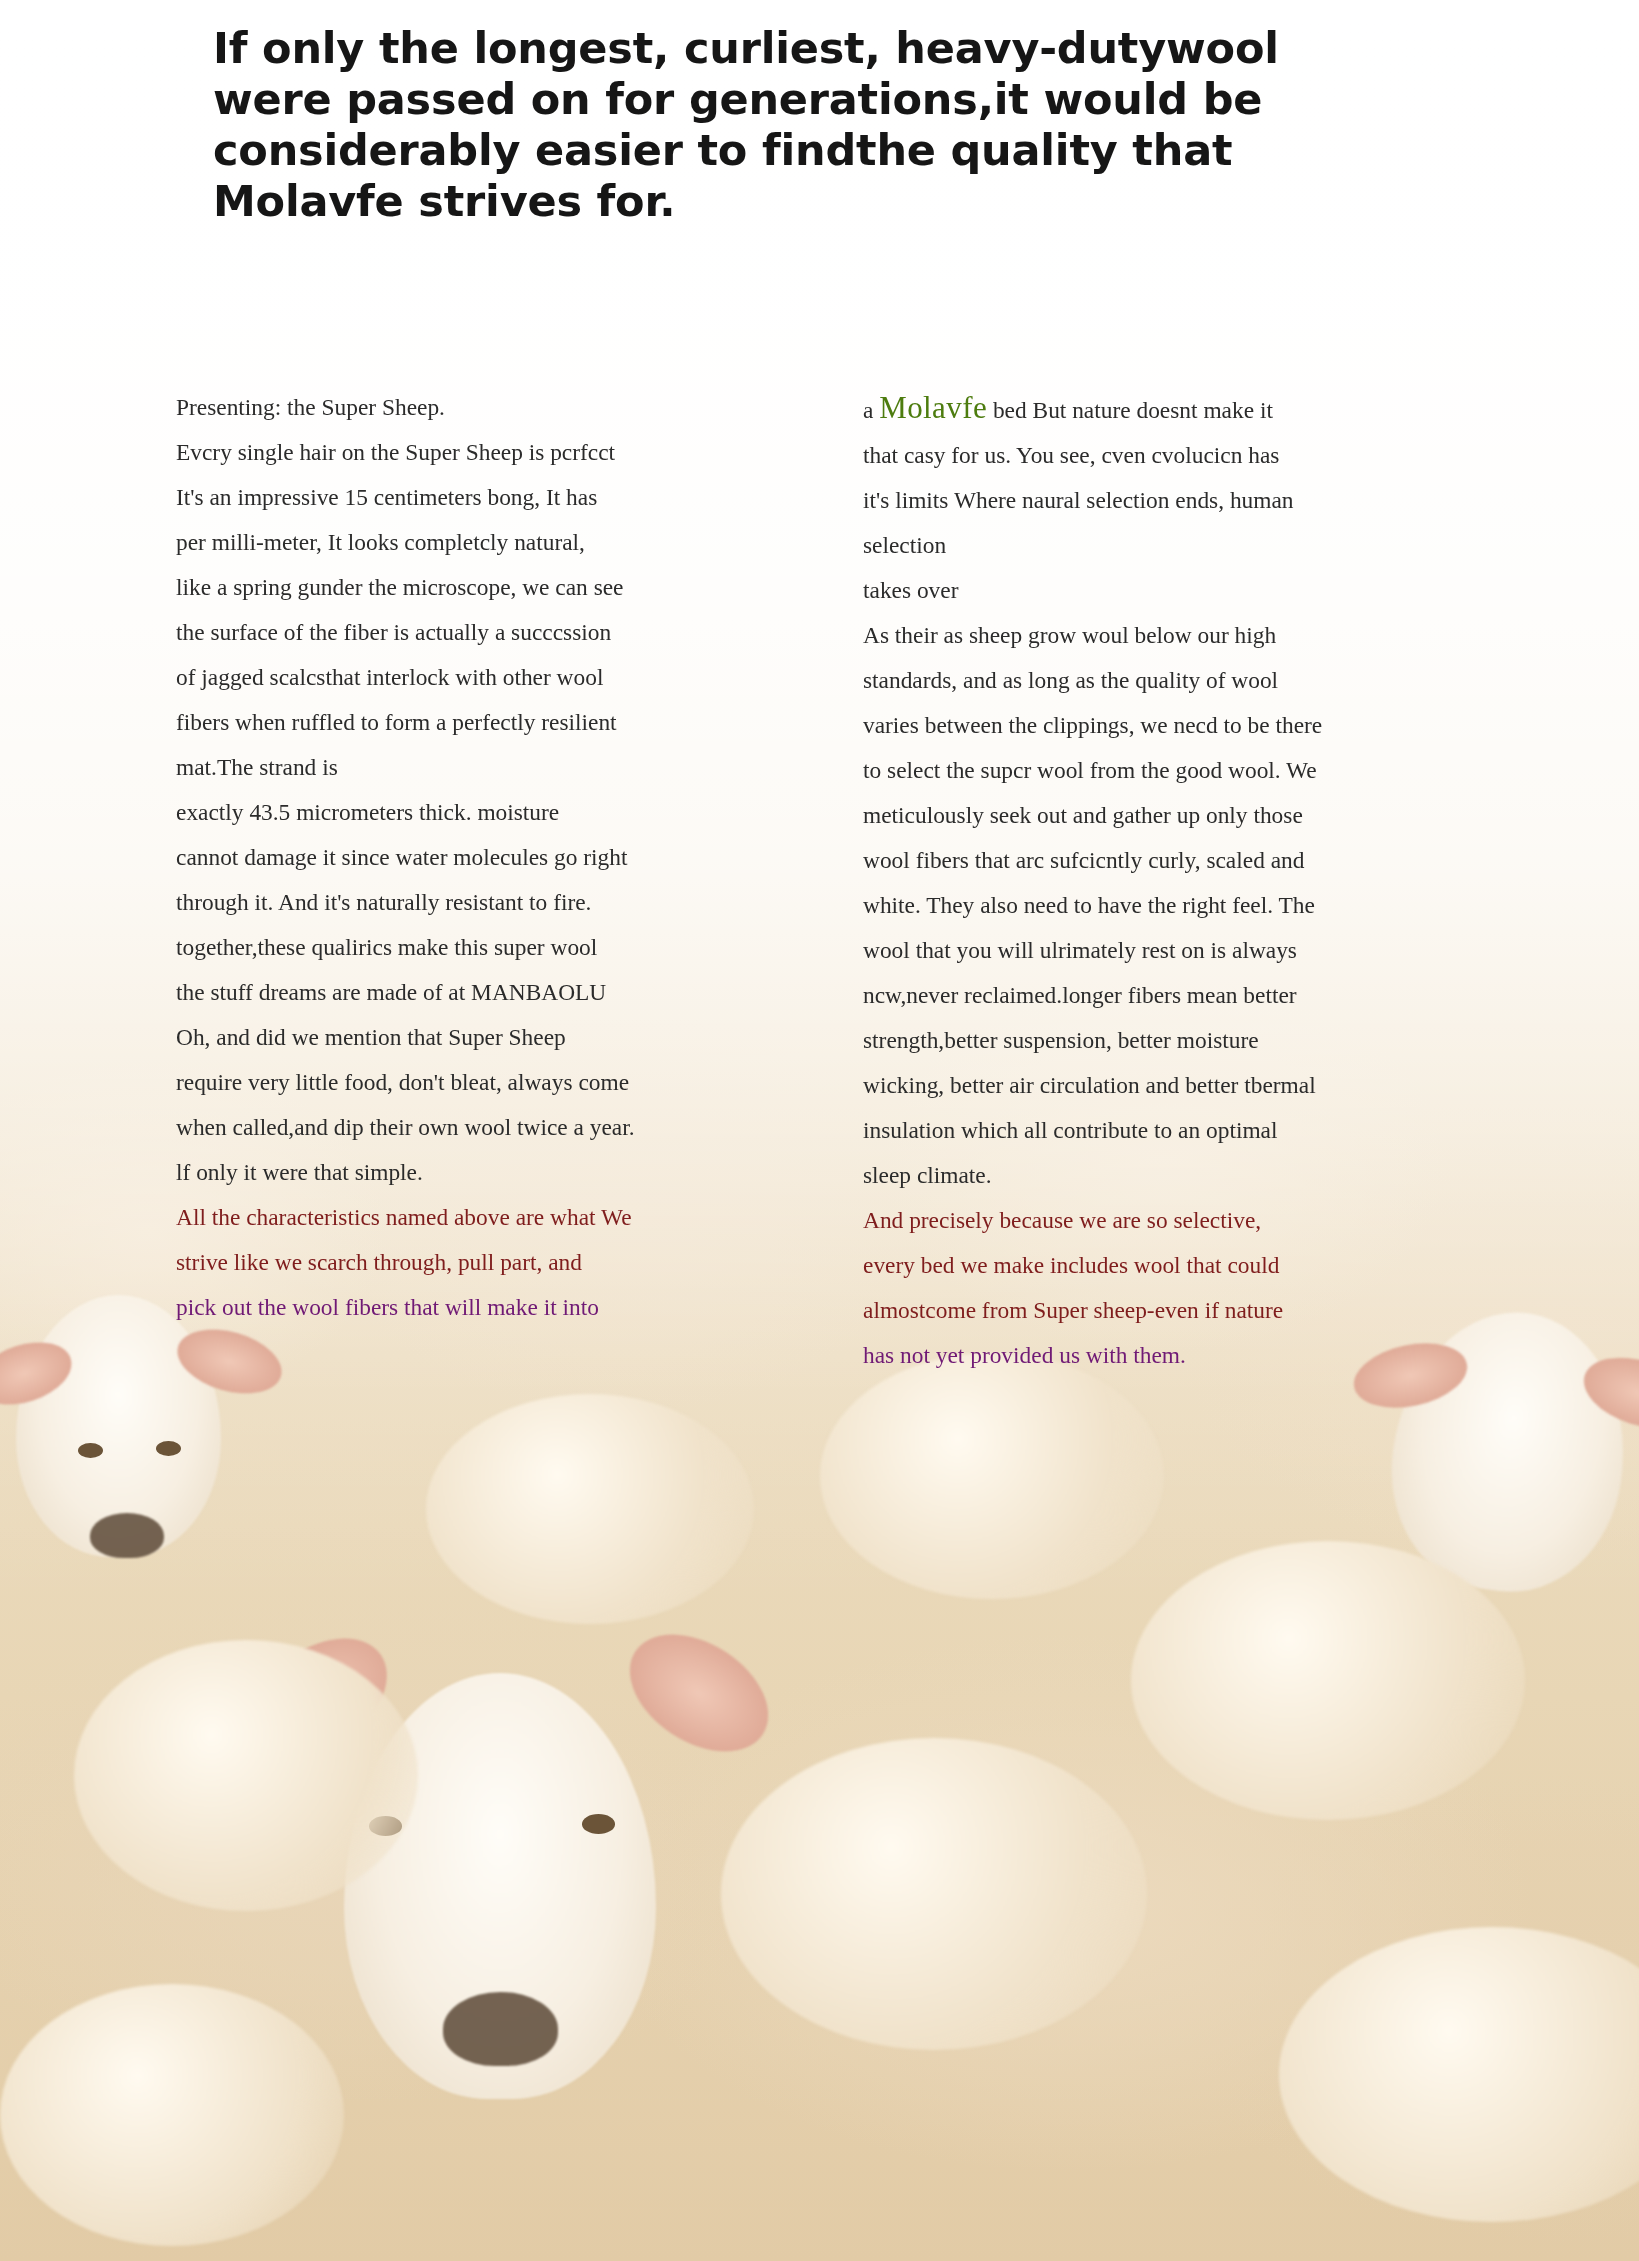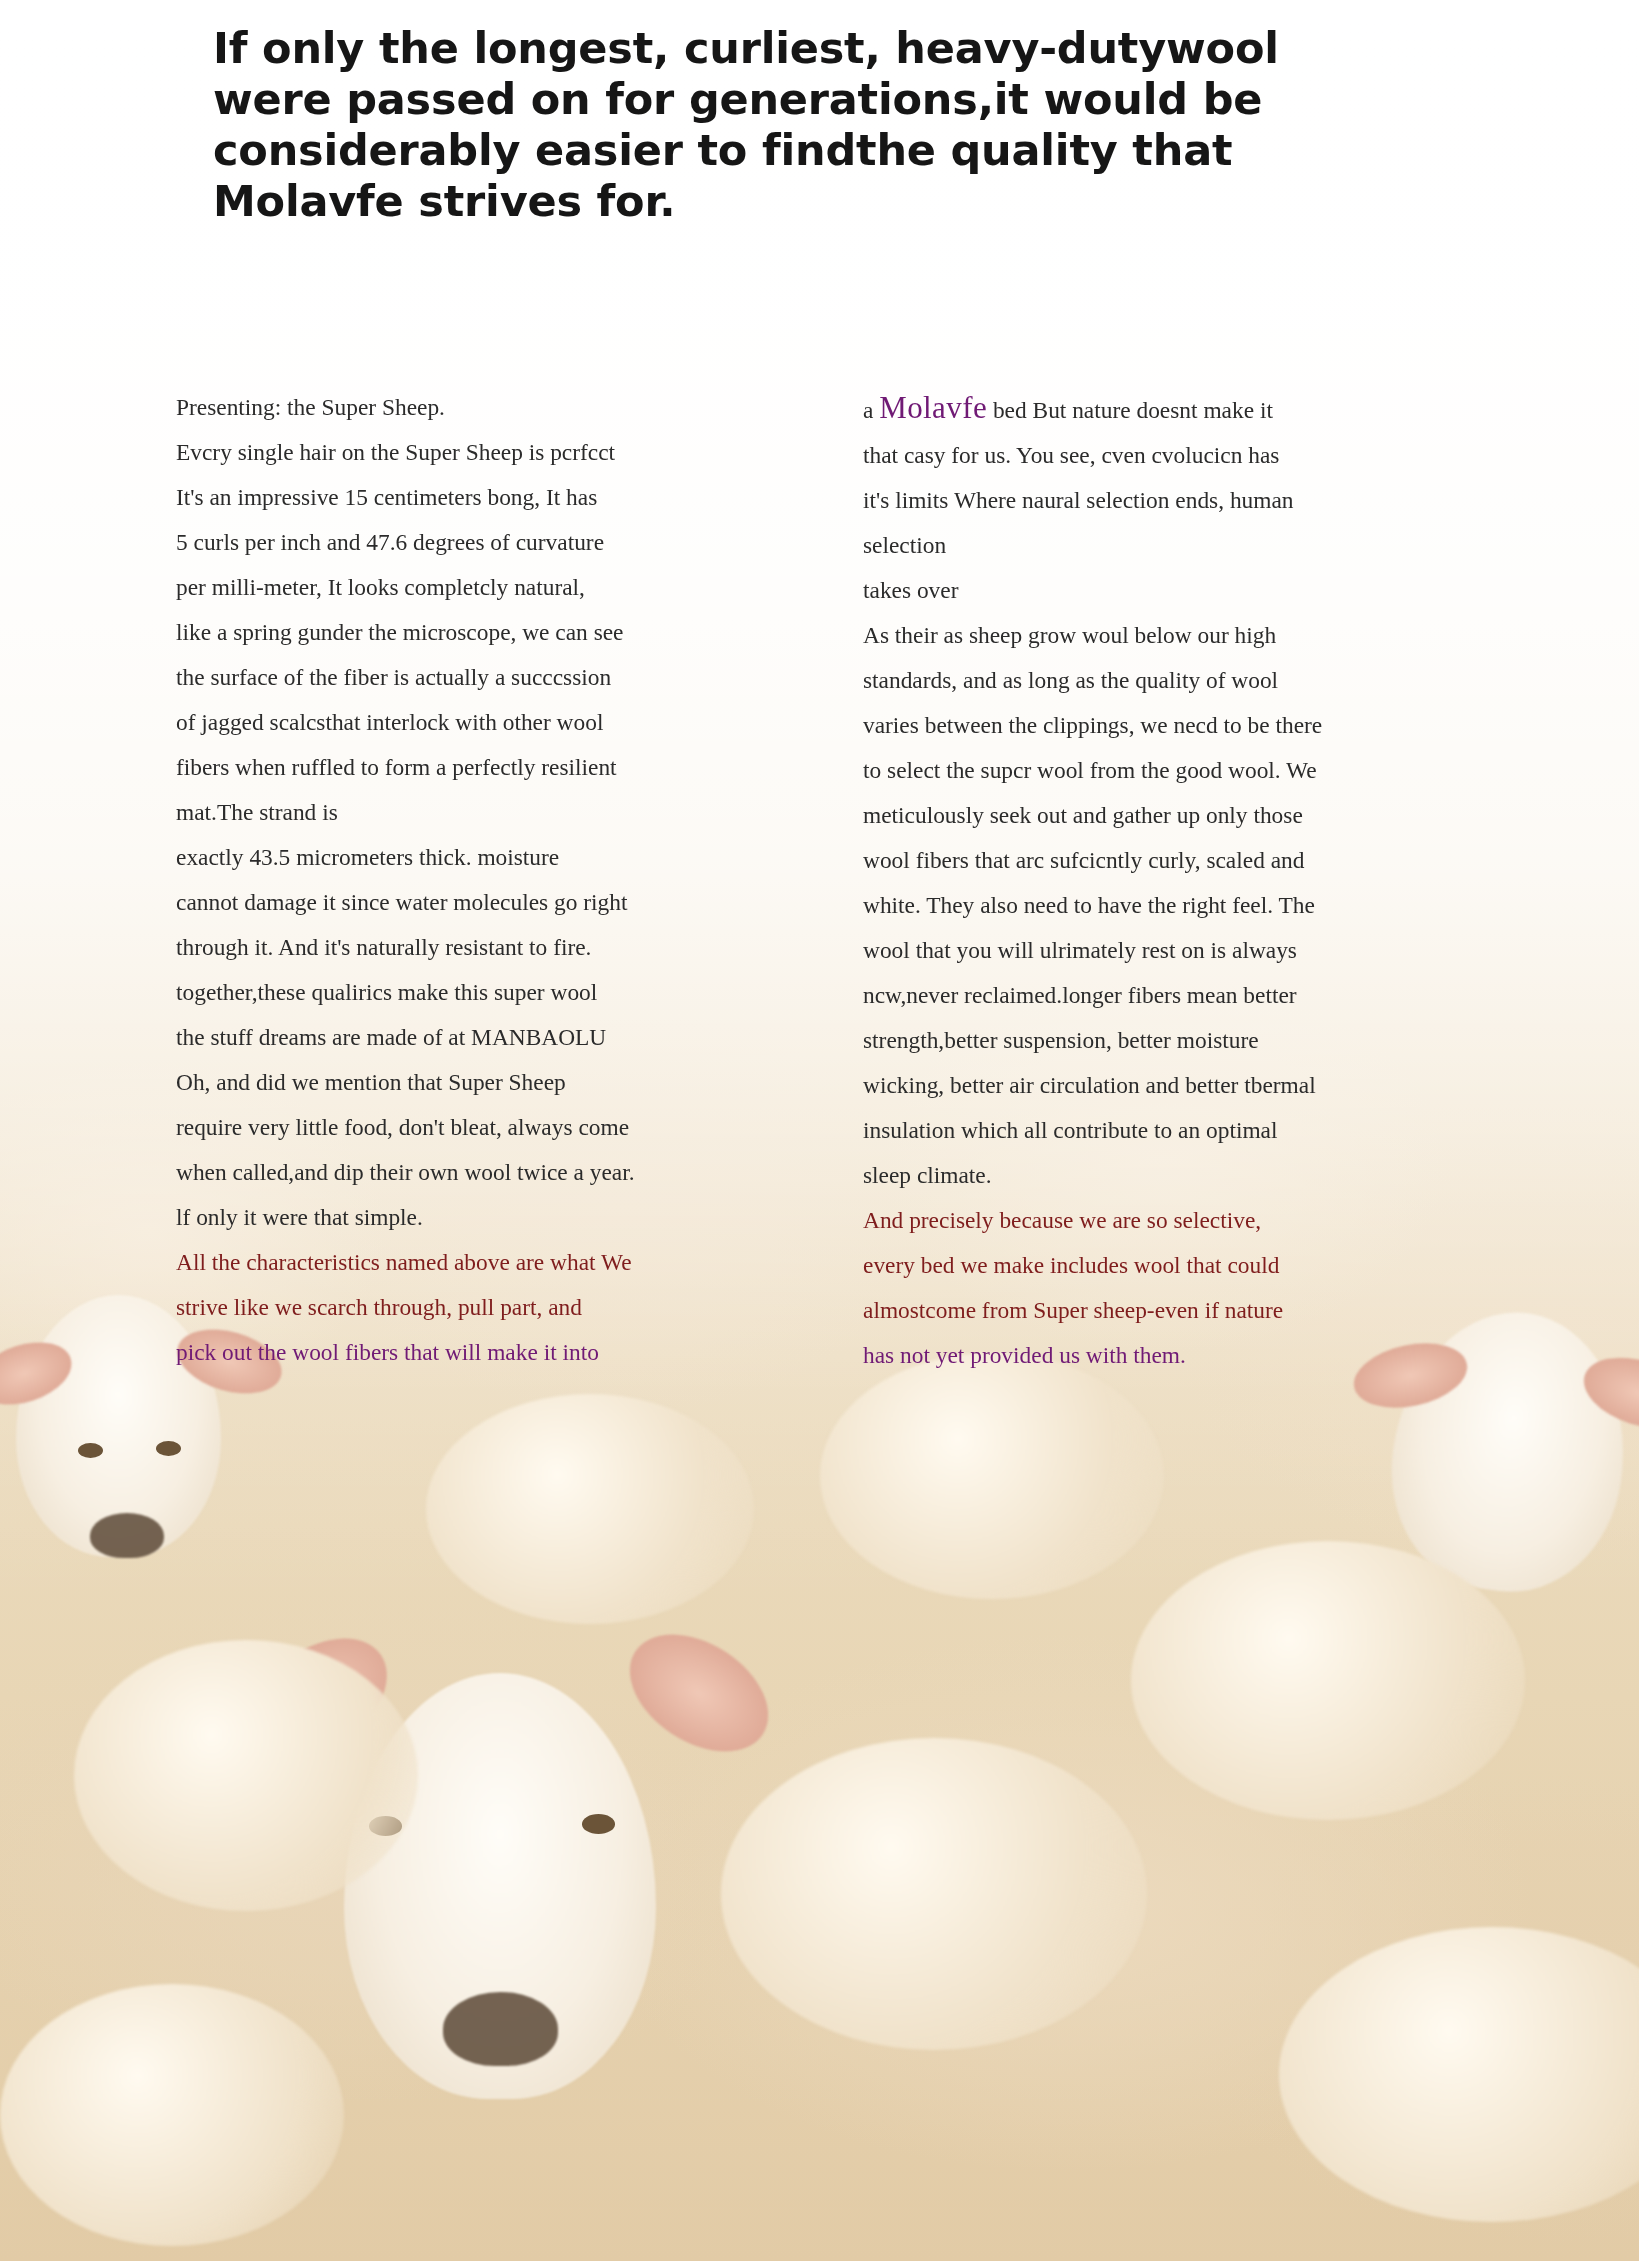--- a/index.html
+++ b/index.html
@@ -124,21 +124,21 @@
   .col-right {
     left: 863px;
     width: 648px;
   }
   .line {
     white-space: pre;
   }
   .brand-inline {
     font-size: 31px;
     letter-spacing: 0.4px;
-    color: #701a75;
+    color: #4d7c0f;
     margin-top: 45px;
   }
 
   
   .fade-1 { color: #7f1d1d; }
   .fade-2 { color: #701a75; }
 </style>
 </head>
 <body>
 
@@ -179,21 +179,20 @@
     <div>considerably easier to findthe quality that</div>
     <div>Molavfe  strives for.</div>
   </div>
 
   <div class="columns">
 
     <div class="col col-left">
       <div class="line">Presenting: the Super Sheep.</div>
       <div class="line">Evcry single hair on the Super Sheep is pcrfcct</div>
       <div class="line">It's an impressive 15 centimeters bong, It has</div>
-      <div class="line">5 curls per inch and 47.6 degrees of curvature</div>
       <div class="line">per milli-meter, It looks completcly natural,</div>
       <div class="line">like a spring gunder the microscope, we can see</div>
       <div class="line">the surface of the fiber is actually a succcssion</div>
       <div class="line">of jagged scalcsthat interlock with other wool</div>
       <div class="line">fibers when ruffled to form a perfectly resilient</div>
       <div class="line">mat.The strand is</div>
       <div class="line">exactly 43.5 micrometers thick. moisture</div>
       <div class="line">cannot damage it since water molecules go right</div>
       <div class="line">through it. And it's naturally resistant to fire.</div>
       <div class="line">together,these qualirics make this super wool</div>

